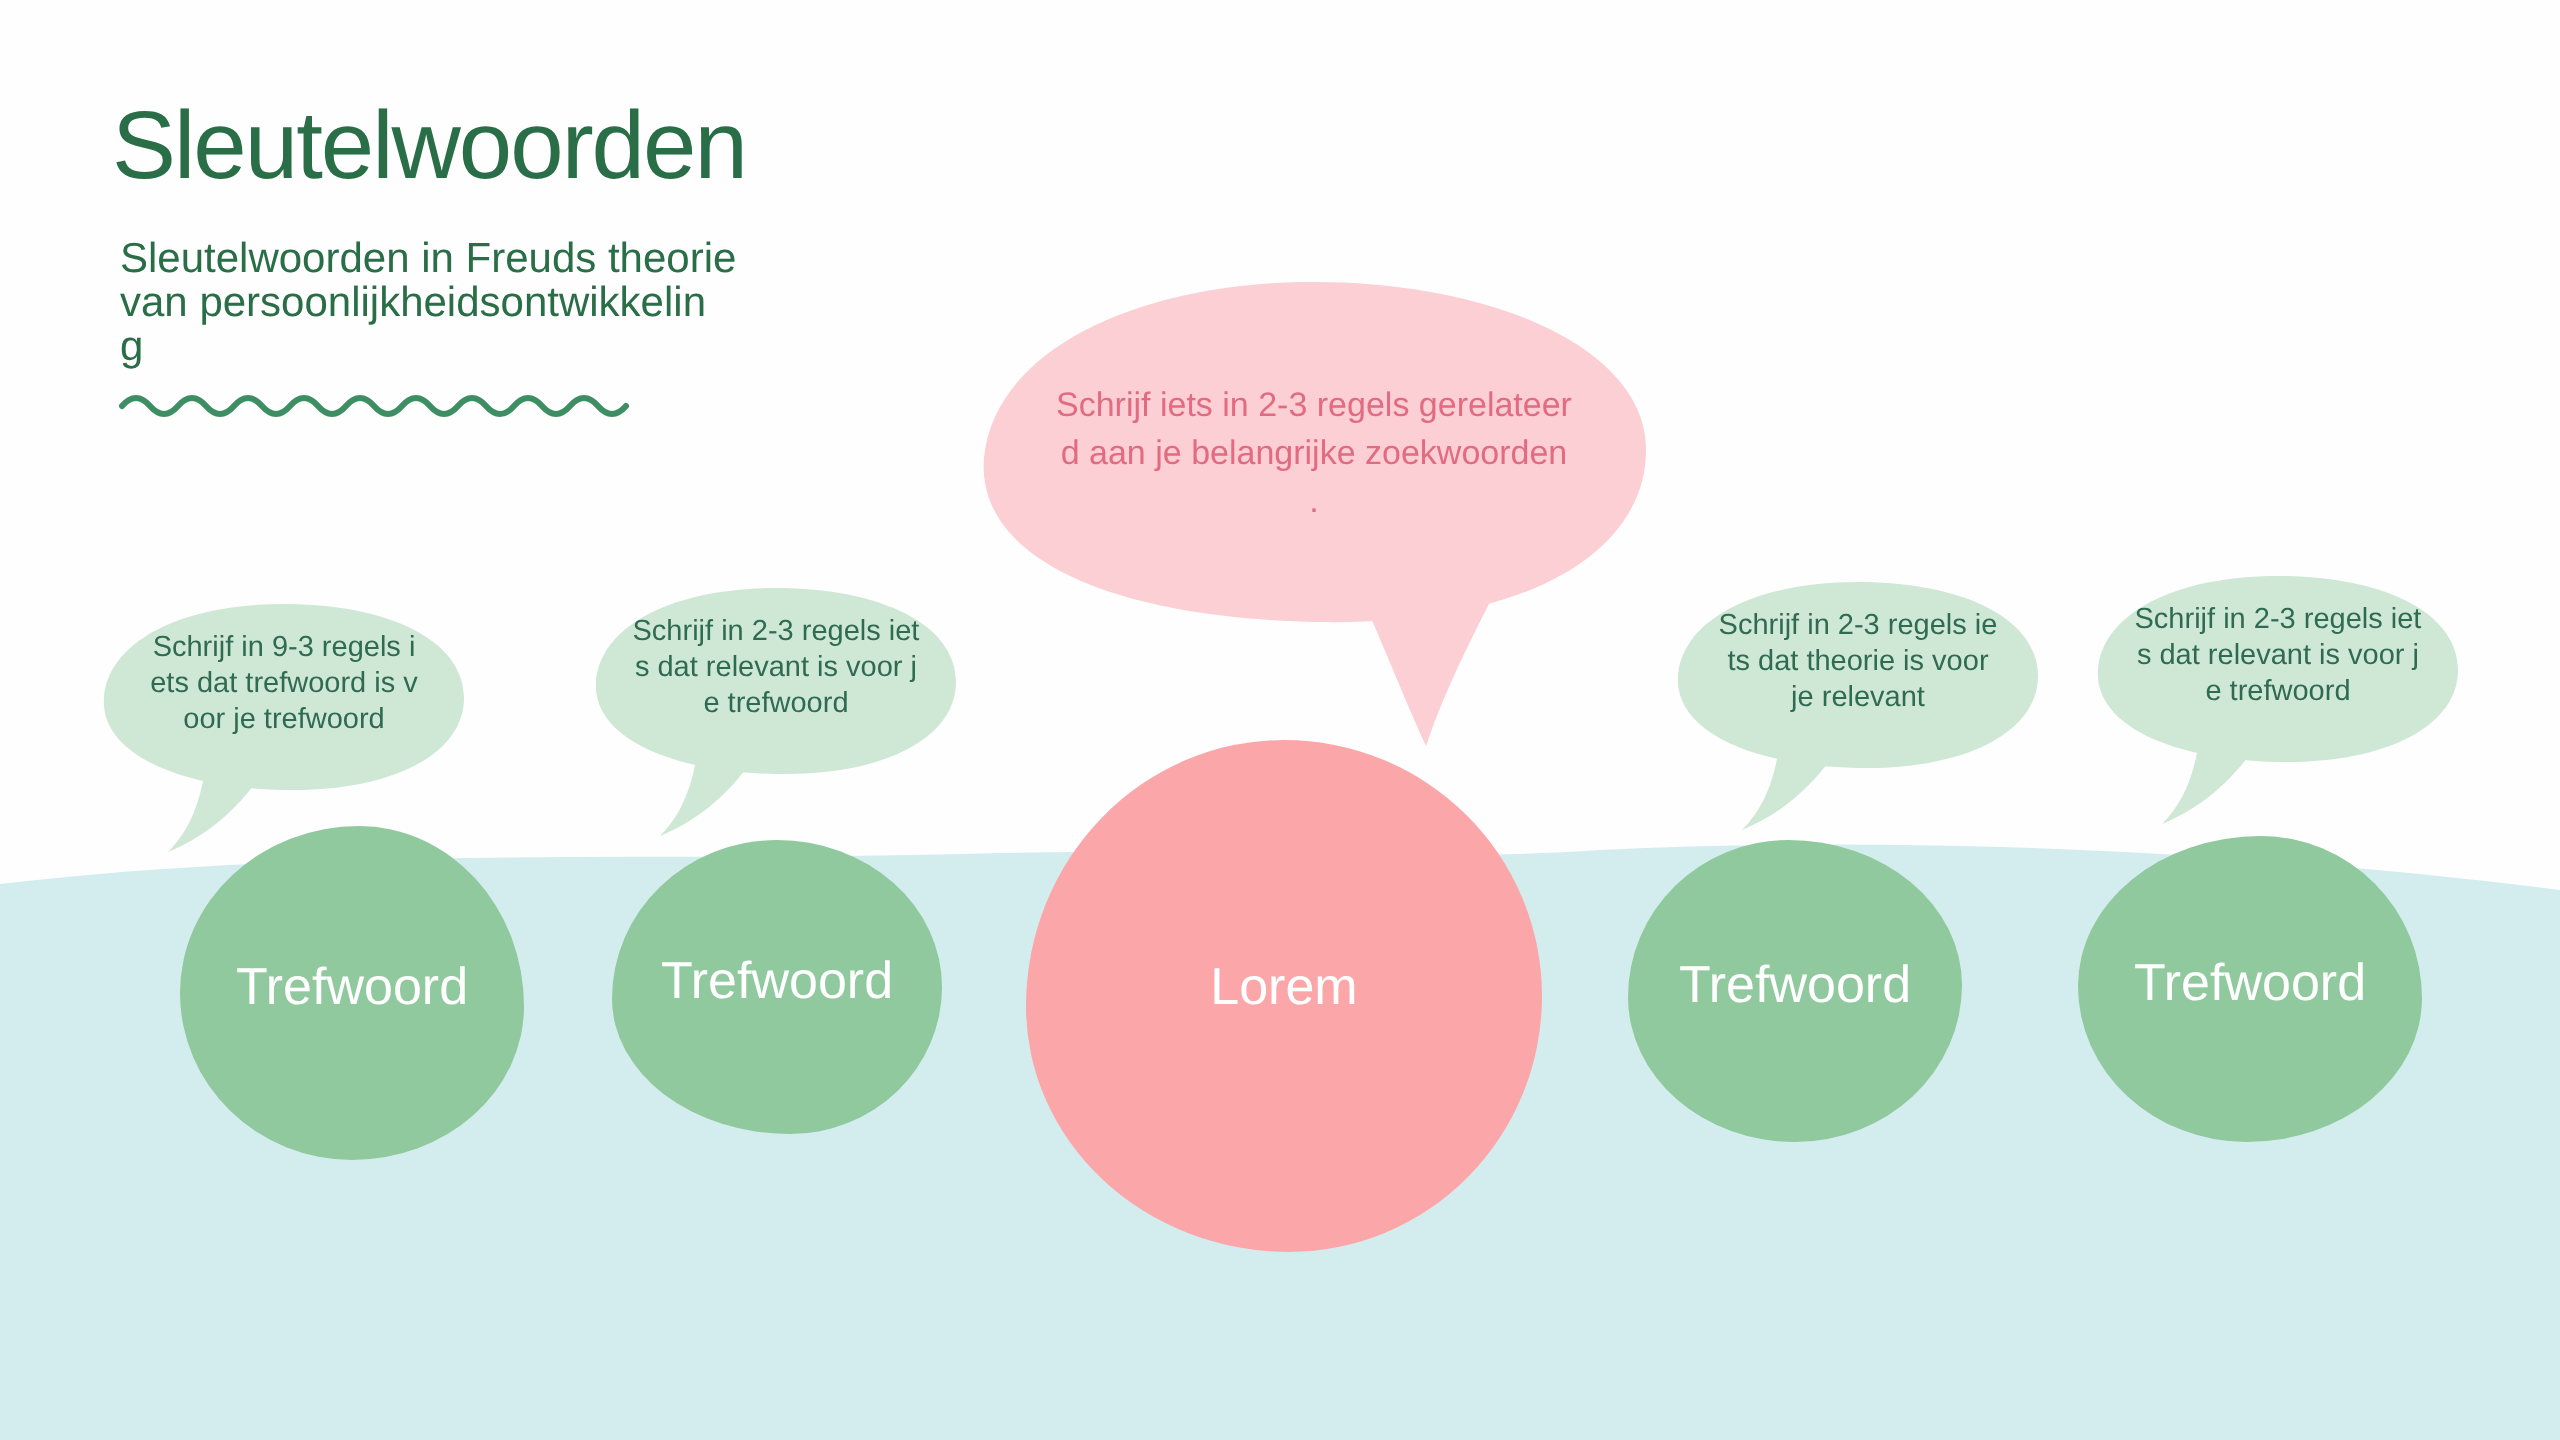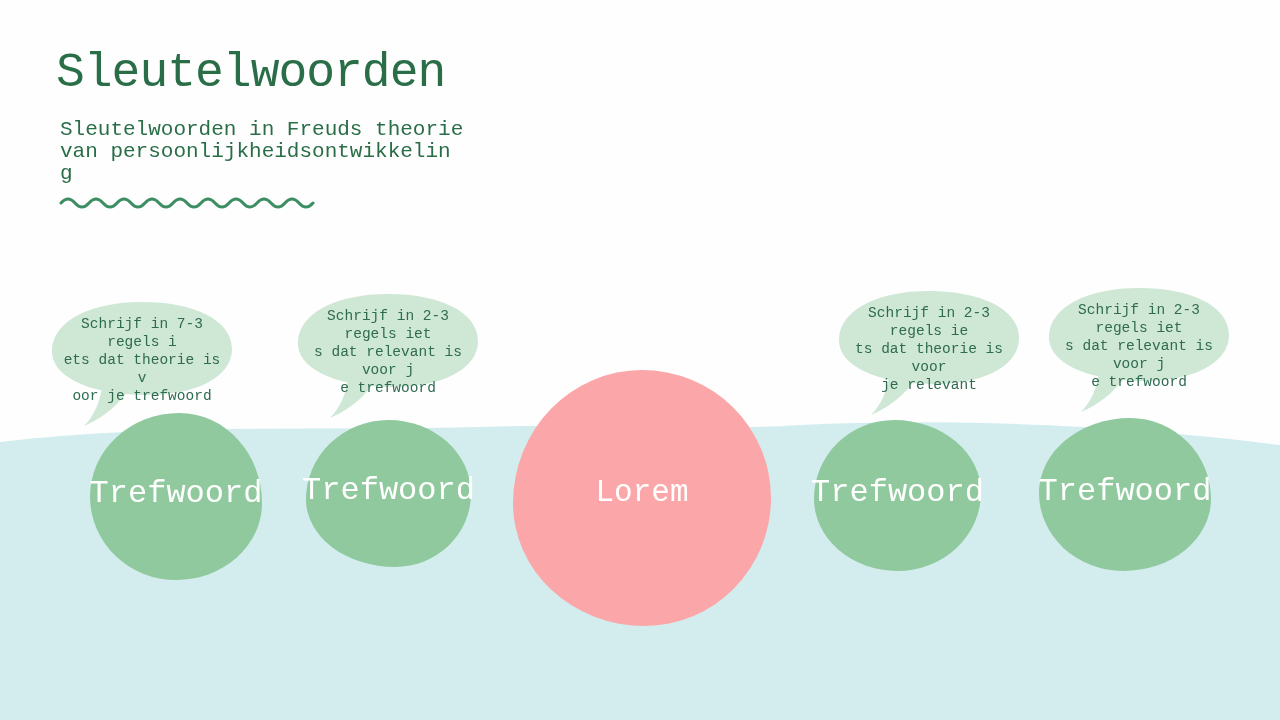--- a/index.html
+++ b/index.html
@@ -12,21 +12,21 @@
     --blob-pink:#fba7a9;
     --blob-green:#8fc99d;
     --wave-blue:#d3edef;
     --text-white:#ffffff;
   }
   *{margin:0;padding:0;box-sizing:border-box;}
   html,body{width:1280px;height:720px;background:#fff;}
   .slide{
     position:relative;width:1280px;height:720px;overflow:hidden;
     background:#fefefe;
-    font-family:Liberation Mono, monospace;
+    font-family:Liberation Sans, sans-serif;
   }
   .wave-bg{position:absolute;left:0;top:415px;width:1280px;height:305px;z-index:1;}
   .title{
     position:absolute;left:56px;top:46px;z-index:2;
     font-size:48px;font-weight:400;letter-spacing:-1px;
     color:var(--title-green);
   }
   .subtitle{
     position:absolute;left:60px;top:119px;z-index:2;
     font-size:21px;line-height:22px;color:var(--title-green);
@@ -53,25 +53,25 @@
   .bubble.hint-4{left:1043px;top:286px;}
   .blob{
     position:absolute;z-index:3;
     display:flex;align-items:center;justify-content:center;
     text-align:center;color:var(--text-white);
   }
   .blob.pink{
     left:513px;top:370px;width:258px;height:256px;
     background:var(--blob-pink);
     border-radius:50% 50% 49% 51% / 52% 50% 50% 48%;
-    font-size:31px;line-height:46px;padding-bottom:10px;
+    font-size:26px;line-height:46px;padding-bottom:10px;
   }
   .blob.green{
     background:var(--blob-green);
-    font-size:32px;padding-bottom:6px;align-items:center;
+    font-size:26px;padding-bottom:6px;align-items:center;
   }
   .blob.green-1{left:90px;top:413px;width:172px;height:167px;border-radius:52% 48% 50% 50% / 50% 54% 46% 50%;}
   .blob.green-2{left:306px;top:420px;width:165px;height:147px;border-radius:50% 50% 46% 54% / 54% 50% 50% 46%;}
   .blob.green-3{left:814px;top:420px;width:167px;height:151px;border-radius:48% 52% 50% 50% / 52% 48% 52% 48%;}
   .blob.green-4{left:1039px;top:418px;width:172px;height:153px;border-radius:53% 47% 51% 49% / 49% 53% 47% 51%;}
 </style>
 </head>
 <body>
 
 <div class="slide">
@@ -83,29 +83,40 @@
   <h1 class="title">Sleutelwoorden</h1>
   <div class="subtitle">
     <div>Sleutelwoorden in Freuds theorie</div>
     <div>van persoonlijkheidsontwikkelin</div>
     <div>g</div>
   </div>
   <svg class="squiggle" width="256" height="18" viewBox="0 0 256 18">
     <path d="M2 10 q7 -8 14 0 t14 0 t14 0 t14 0 t14 0 t14 0 t14 0 t14 0 t14 0 t14 0 t14 0 t14 0 t14 0 t14 0 t14 0 t14 0 t14 0 t14 0" style="fill:none;stroke:var(--squiggle-green);stroke-width:3;stroke-linecap:round"></path>
   </svg>
 
+  <div class="bubble main">
+    <svg viewBox="0 0 348 236" preserveAspectRatio="none">
+      <path d="M174 2 C86 2 14 36 9 90 C5 140 72 170 176 172 C282 174 340 136 340 86 C340 35 263 2 174 2 Z" style="fill:var(--bubble-pink-bg)"></path>
+      <path d="M200 164 C212 192 220 212 230 234 C240 204 254 178 266 154 Z" style="fill:var(--bubble-pink-bg)"></path>
+    </svg>
+    <div class="bubble-text">
+      <div>Schrijf iets in 2-3 regels gerelateer</div>
+      <div>d aan je belangrijke zoekwoorden</div>
+      <div>.</div>
+    </div>
+  </div>
 
   <div class="bubble hint hint-1">
     <svg viewBox="0 0 192 126" preserveAspectRatio="none">
       <path d="M96 2 C44 2 8 21 6 49 C4 76 42 94 96 95 C150 96 186 77 186 49 C186 20 148 2 96 2 Z" style="fill:var(--bubble-green-bg)"></path>
       <path d="M56 88 C53 104 48 116 38 126 C60 117 74 102 82 91 Z" style="fill:var(--bubble-green-bg)"></path>
     </svg>
     <div class="bubble-text">
-      <div>Schrijf in 7-3 regels i</div>
-      <div>ets dat theorie is v</div>
+      <div>Schrijf in 9-3 regels i</div>
+      <div>ets dat trefwoord is v</div>
       <div>oor je trefwoord</div>
     </div>
   </div>
 
   <div class="bubble hint hint-2">
     <svg viewBox="0 0 192 126" preserveAspectRatio="none">
       <path d="M96 2 C44 2 8 21 6 49 C4 76 42 94 96 95 C150 96 186 77 186 49 C186 20 148 2 96 2 Z" style="fill:var(--bubble-green-bg)"></path>
       <path d="M56 88 C53 104 48 116 38 126 C60 117 74 102 82 91 Z" style="fill:var(--bubble-green-bg)"></path>
     </svg>
     <div class="bubble-text">

